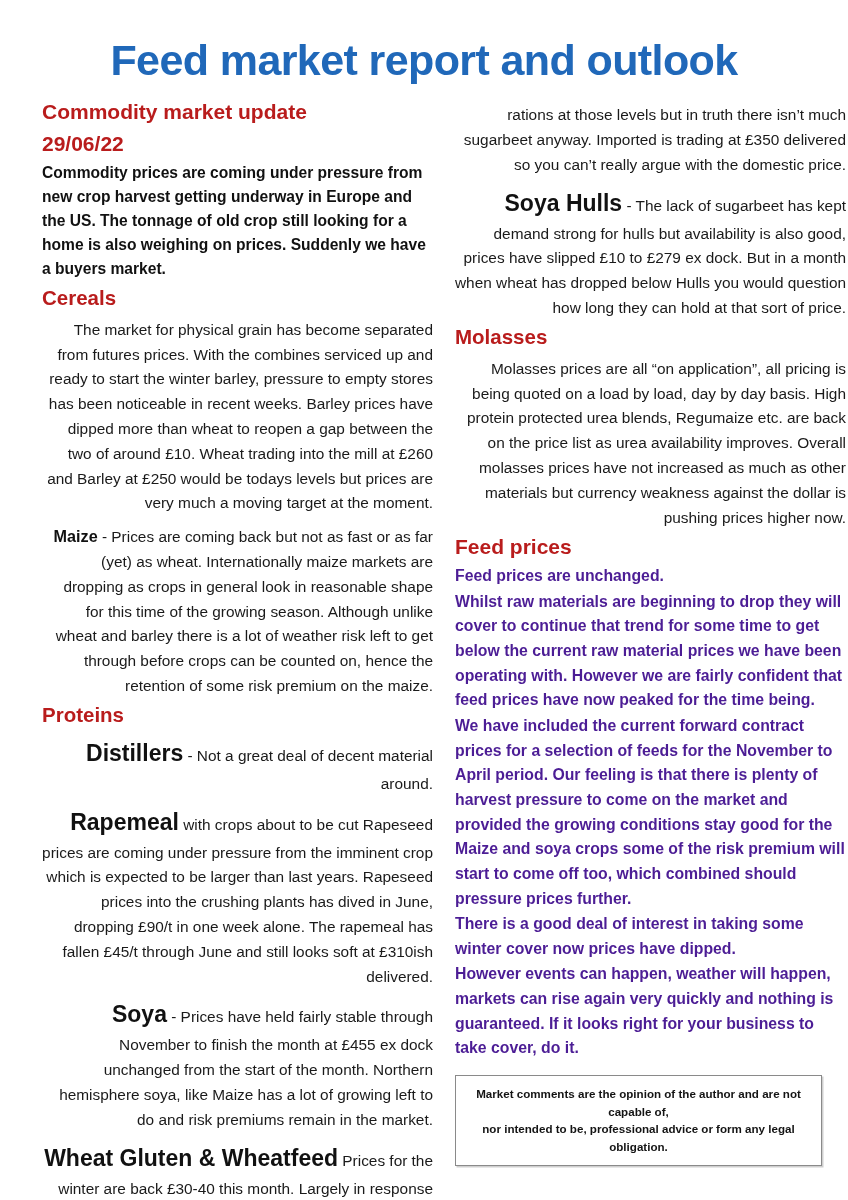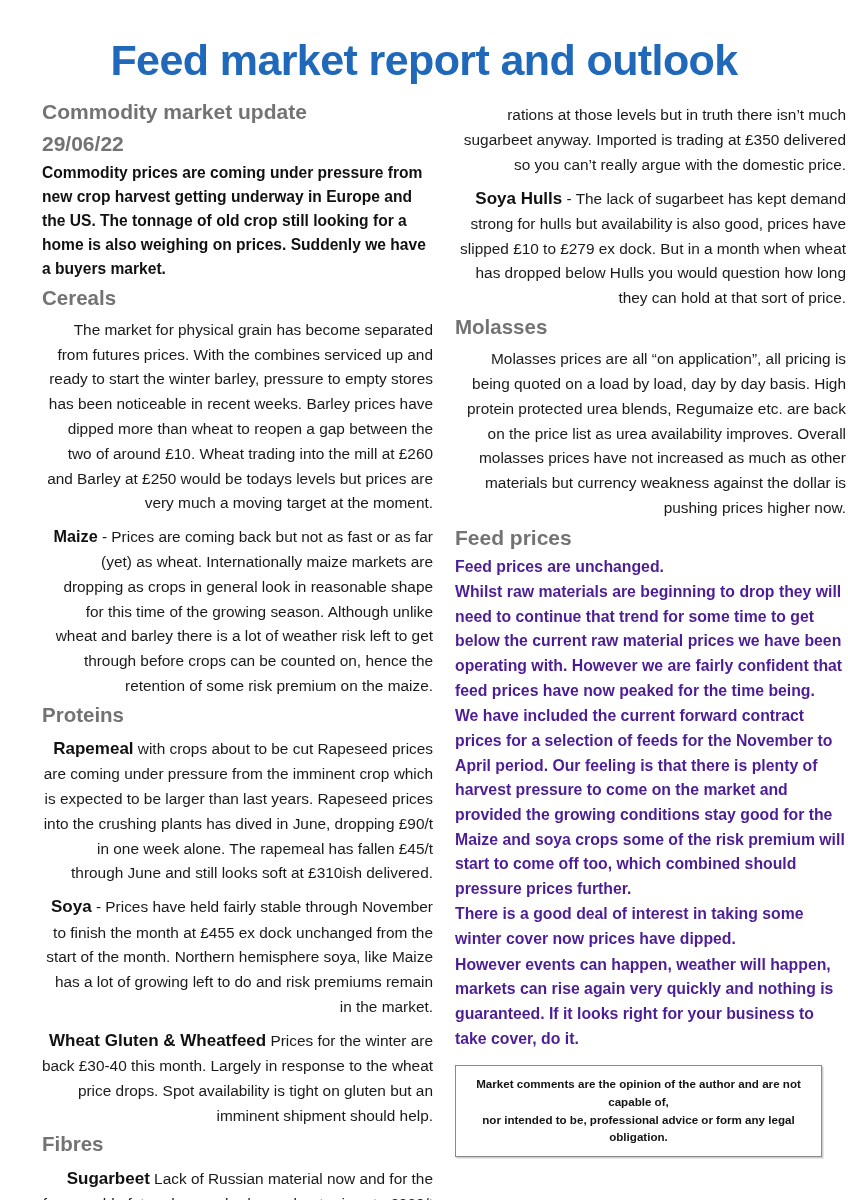--- a/index.html
+++ b/index.html
@@ -53,21 +53,21 @@
   .col-right {
     width: 391px;
     flex: 0 0 391px;
     padding-top: 1px;
   }
 
   
   .sec-head {
     font-size: 20.5px;
     font-weight: bold;
-    color: #737373;
+    color: #b91c1c;
     line-height: 1.32;
     margin: 2px 0 1px 0;
   }
   .sec-head.big {
     font-size: 21px;
     line-height: 1.42;
     margin-bottom: 2px;
   }
   .intro {
     font-size: 15.6px;
@@ -78,21 +78,21 @@
   }
   p.body {
     font-size: 15.4px;
     line-height: 1.61;
     margin: 7px 0 1px 0;
     color: #1a1a1a;
     text-align: right;
   }
   .lead {
     font-weight: bold;
-    font-size: 17px;
+    font-size: 23px;
     color: #111111;
   }
   .lead-sm {
     font-weight: bold;
     font-size: 16.2px;
     color: #111111;
   }
   p.blue-body {
     font-size: 15.8px;
     font-weight: bold;
@@ -142,20 +142,21 @@
 
       <p class="intro">Commodity prices are coming under pressure from new crop harvest getting underway in Europe and the US. The tonnage of old crop still looking for a home is also weighing on prices. Suddenly we have a buyers market.</p>
 
       <div class="sec-head">Cereals</div>
       <p class="body">The market for physical grain has become separated from futures prices.  With the combines serviced up and ready to start the winter barley, pressure to empty stores has been noticeable in recent weeks. Barley prices have dipped more than wheat to reopen a gap between the two of around £10. Wheat trading into the mill at £260 and Barley at £250 would be todays levels but prices are very much a moving target at the moment.</p>
 
       <p class="body"><span class="lead-sm">Maize</span><span> - Prices are coming back but not as fast or as far (yet) as wheat. Internationally maize markets are dropping as crops in general look in reasonable shape for this time of the growing season. Although unlike wheat and barley there is a lot of weather risk left to get through before crops can be counted on, hence the retention of some risk premium on the maize.</span></p>
 
       <div class="sec-head">Proteins</div>
 
+      <p class="body"><span class="lead">Distillers</span><span> - Not a great deal of decent material around.</span></p>
 
       <p class="body"><span class="lead">Rapemeal</span><span>  with crops about to be cut  Rapeseed prices are coming under pressure from the imminent crop which is expected to be larger than last years. Rapeseed prices into the crushing plants has dived in June, dropping £90/t in one week alone. The rapemeal has fallen £45/t through June and still looks soft at £310ish delivered.</span></p>
 
       <p class="body"><span class="lead">Soya</span><span> -  Prices have held fairly stable through November to finish the month at £455 ex dock unchanged from the start of the month. Northern hemisphere soya, like Maize has a lot of growing left to do and risk premiums remain in the market.</span></p>
 
       <p class="body"><span class="lead">Wheat Gluten &amp; Wheatfeed</span><span> Prices for the winter are back £30-40 this month. Largely in response to the wheat price drops. Spot availability is tight on gluten but an imminent shipment should help.</span></p>
 
       <div class="sec-head">Fibres</div>
 
       <p class="body"><span class="lead">Sugarbeet</span><span> Lack of Russian material now and for the foreseeable future has pushed sugarbeet prices to £360/t for next winter. Hard to see much sugarbeet getting in</span></p>
@@ -167,21 +168,21 @@
       <p class="body">rations at those levels but in truth there isn’t much sugarbeet anyway. Imported is trading at £350 delivered so you can’t really argue with the domestic price.</p>
 
       <p class="body"><span class="lead">Soya Hulls</span><span> -   The lack of sugarbeet has kept demand strong for hulls but availability is also good, prices have slipped £10 to £279 ex dock. But in a month when wheat has dropped below Hulls you would question how long they can hold at that sort of price.</span></p>
 
       <div class="sec-head">Molasses</div>
       <p class="body">Molasses prices are all “on application”, all pricing is being quoted on a load by load, day by day basis.  High protein protected urea blends, Regumaize etc. are back on the price list as urea availability improves. Overall molasses prices have not increased as much as other materials but currency weakness against the dollar is pushing prices higher now.</p>
 
       <div class="sec-head big">Feed prices</div>
 
       <p class="blue-body">Feed prices are unchanged.</p>
-      <p class="blue-body">Whilst raw materials are beginning to drop they will need to continue that trend for some time to get below the current raw material prices we have been operating with. However we are fairly confident that feed prices have now peaked for the time being.</p>
+      <p class="blue-body">Whilst raw materials are beginning to drop they will cover to continue that trend for some time to get below the current raw material prices we have been operating with. However we are fairly confident that feed prices have now peaked for the time being.</p>
       <p class="blue-body">We have included the current forward contract prices for a selection of feeds for the November to April period. Our feeling is that there is plenty of harvest pressure to come on the market and provided the growing conditions stay good for the Maize and soya crops some of the risk premium will start to come off too, which combined should pressure prices further.</p>
       <p class="blue-body">There is a good deal of interest in taking some winter cover now prices have dipped.</p>
       <p class="blue-body">However events can happen, weather will happen, markets can rise again very quickly and nothing is guaranteed. If it looks right for your business to take cover, do it.</p>
 
       <div class="disclaimer-wrap">
         <div class="disclaimer">
           <span>Market comments are the opinion of the author and are not capable of,</span>
           <span>nor intended to be, professional advice or form any legal obligation.</span>
         </div>
       </div>

